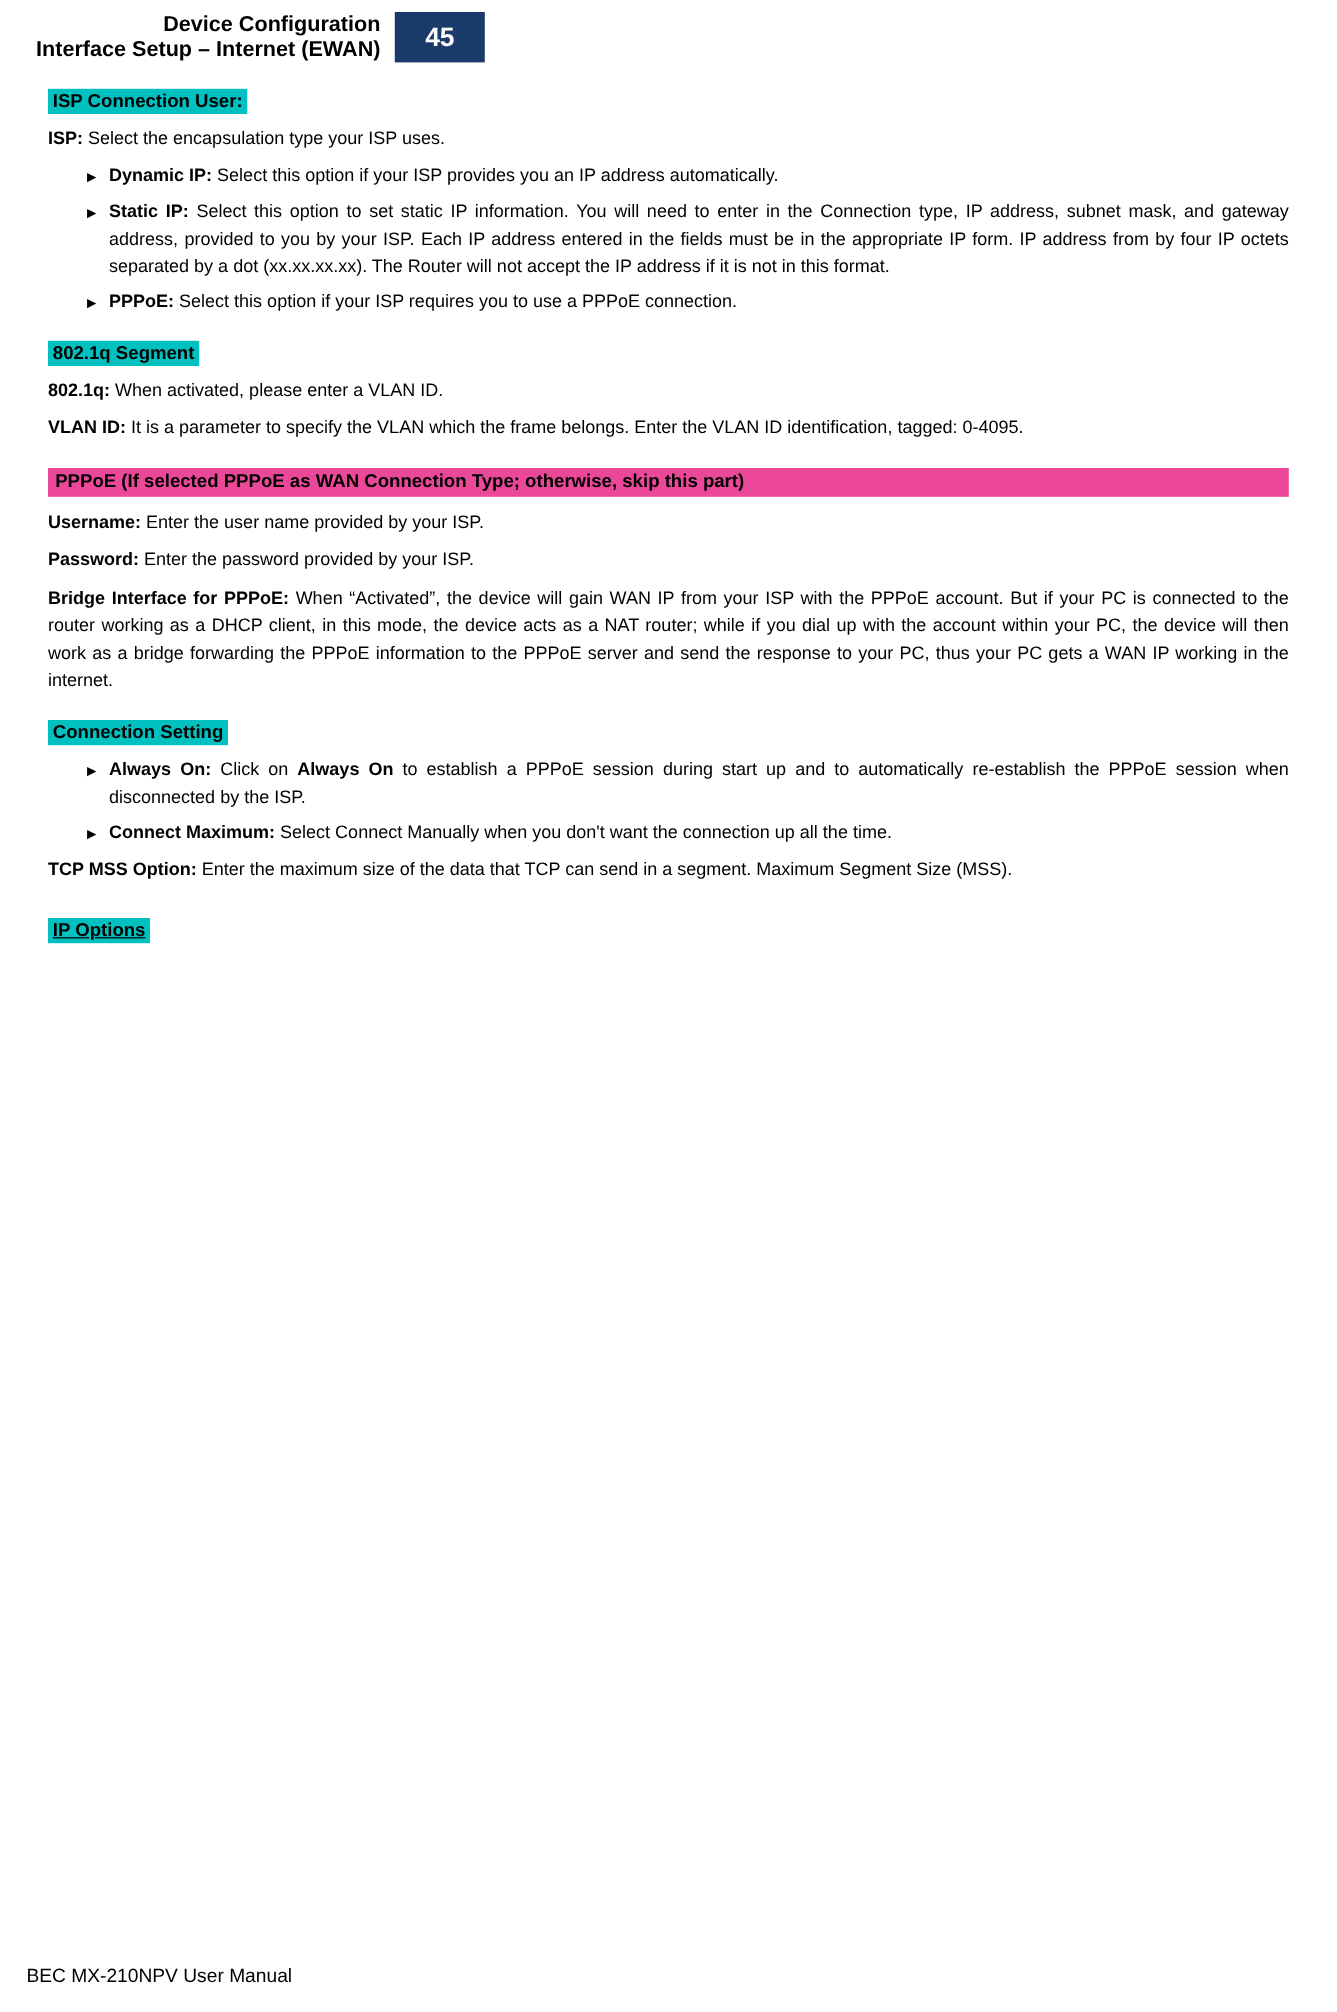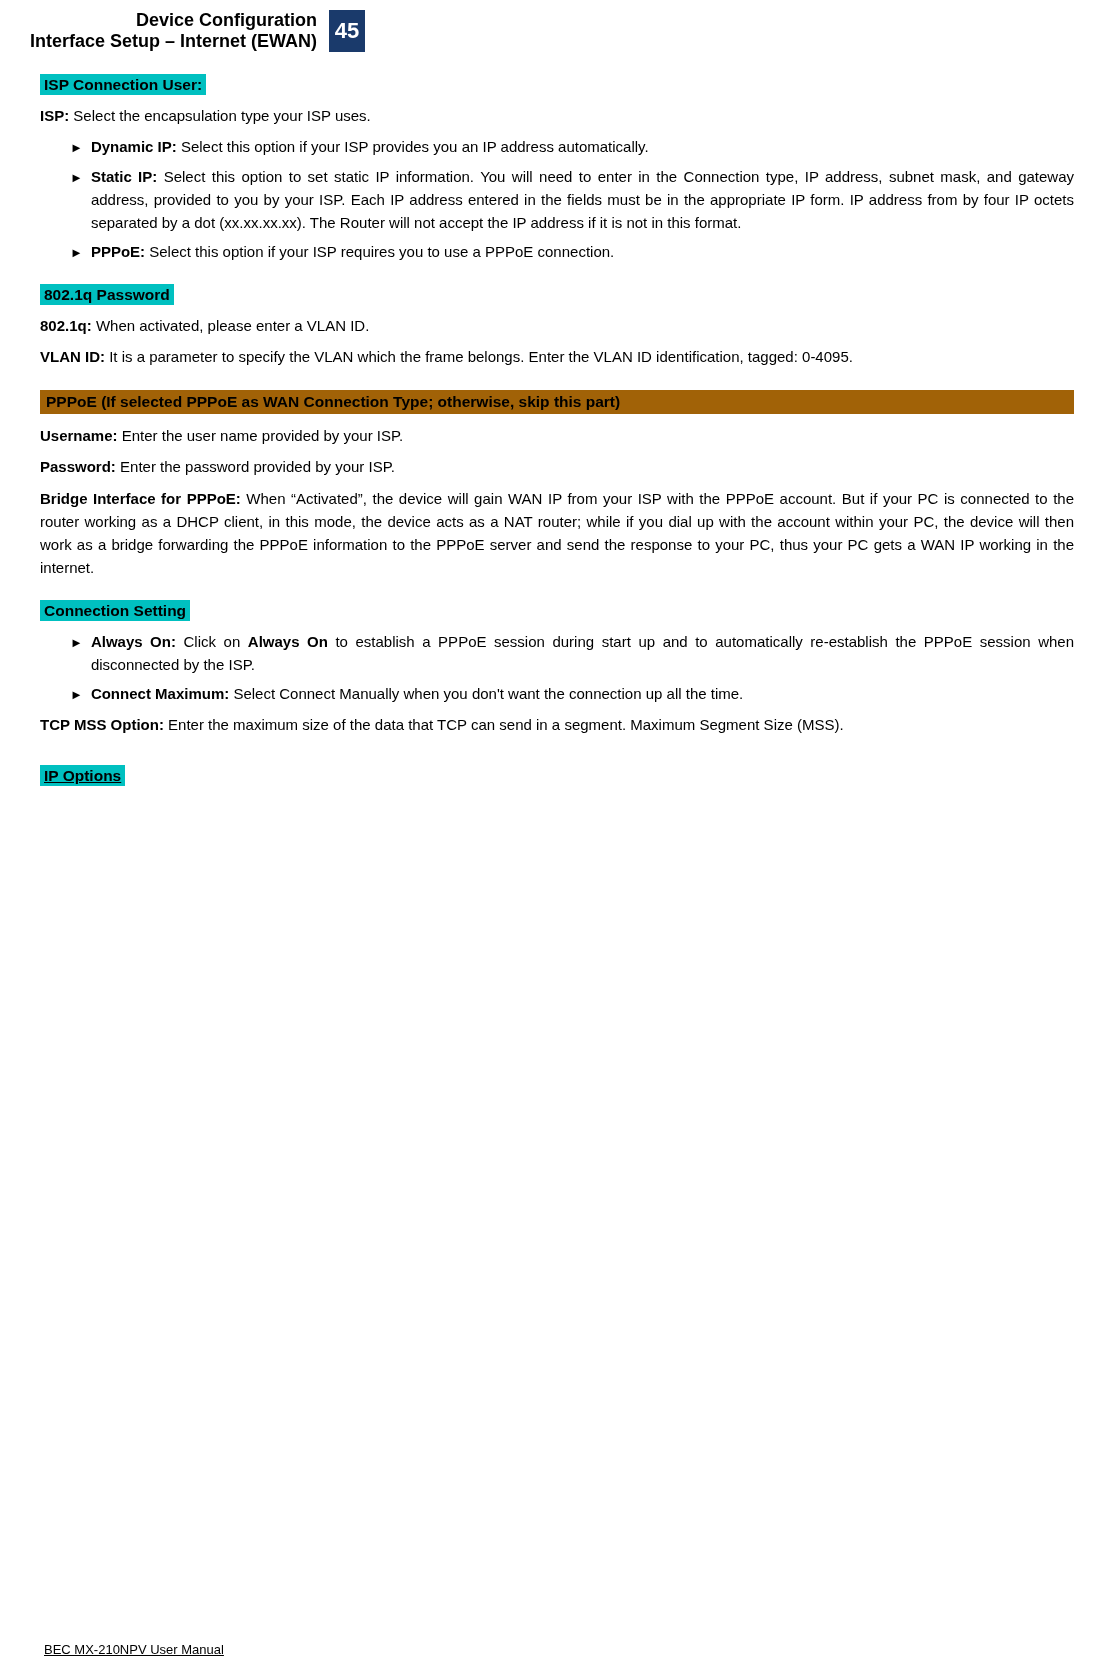--- a/index.html
+++ b/index.html
@@ -45,21 +45,21 @@
       font-size: 18px;
       font-weight: bold;
       color: #000;
       display: block;
     }
     .header-page-number {
       background: #1a3a6b;
       color: #fff;
       font-size: 22px;
       font-weight: bold;
-      width: 36px;
+      width: 75px;
       display: flex;
       align-items: center;
       justify-content: center;
       margin-left: 12px;
       padding: 6px 8px;
     }
     .header-right {
       display: flex;
       align-items: stretch;
     }
@@ -73,21 +73,21 @@
       font-size: 15.5px;
       padding: 2px 4px;
     }
     .section-heading-block {
       margin-bottom: 10px;
       margin-top: 22px;
     }
 
     
     .section-heading-full {
-      background-color: #a16207;
+      background-color: #ec4899;
       color: #000;
       font-weight: bold;
       font-size: 15.5px;
       padding: 3px 6px;
       display: block;
       margin-bottom: 10px;
       margin-top: 22px;
     }
 
     .content-area {
@@ -122,24 +122,23 @@
       flex: 1;
     }
 
     .bold-label {
       font-weight: bold;
     }
 
     .footer {
       position: absolute;
       bottom: 20px;
-      left: 44px;
-      font-size: 13px;
-      color: #000;
-      text-decoration: underline;
+      left: 22px;
+      font-size: 16px;
+      color: #000;
     }
 
     
     .isp-heading-wrap {
       margin-top: 18px;
       margin-bottom: 10px;
     }
   </style>
 </head>
 <body>
@@ -185,21 +184,21 @@
       <div class="bullet-item">
         <span class="bullet-arrow">►</span>
         <span class="bullet-text">
           <span class="bold-label">PPPoE:</span>
           <span> Select this option if your ISP requires you to use a PPPoE connection.</span>
         </span>
       </div>
     </div>
 
     <div class="section-heading-block">
-      <span class="section-heading">802.1q Password</span>
+      <span class="section-heading">802.1q Segment</span>
     </div>
 
     <p>
       <span class="bold-label">802.1q:</span>
       <span> When activated, please enter a VLAN ID.</span>
     </p>
 
     <p>
       <span class="bold-label">VLAN ID:</span>
       <span>  It is a parameter to specify the VLAN which the frame belongs. Enter the VLAN ID identification, tagged: 0-4095.</span>

